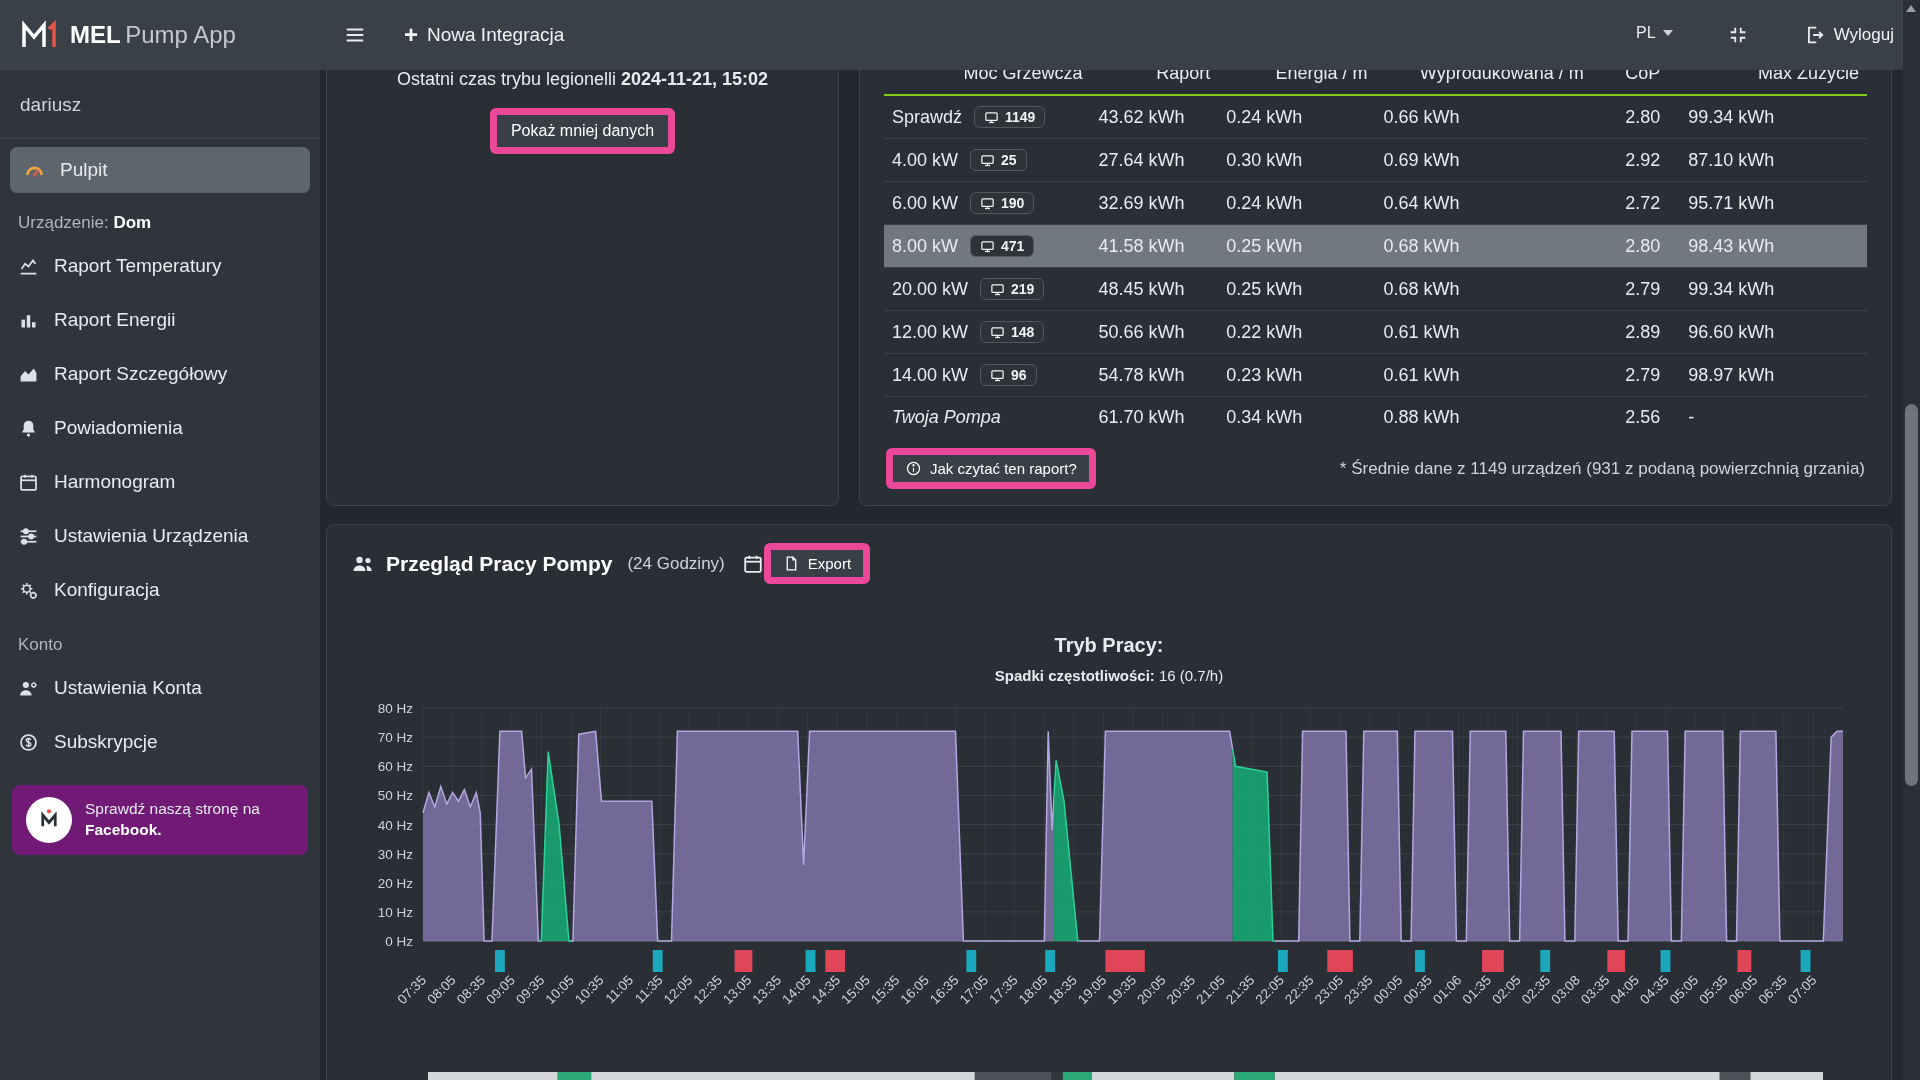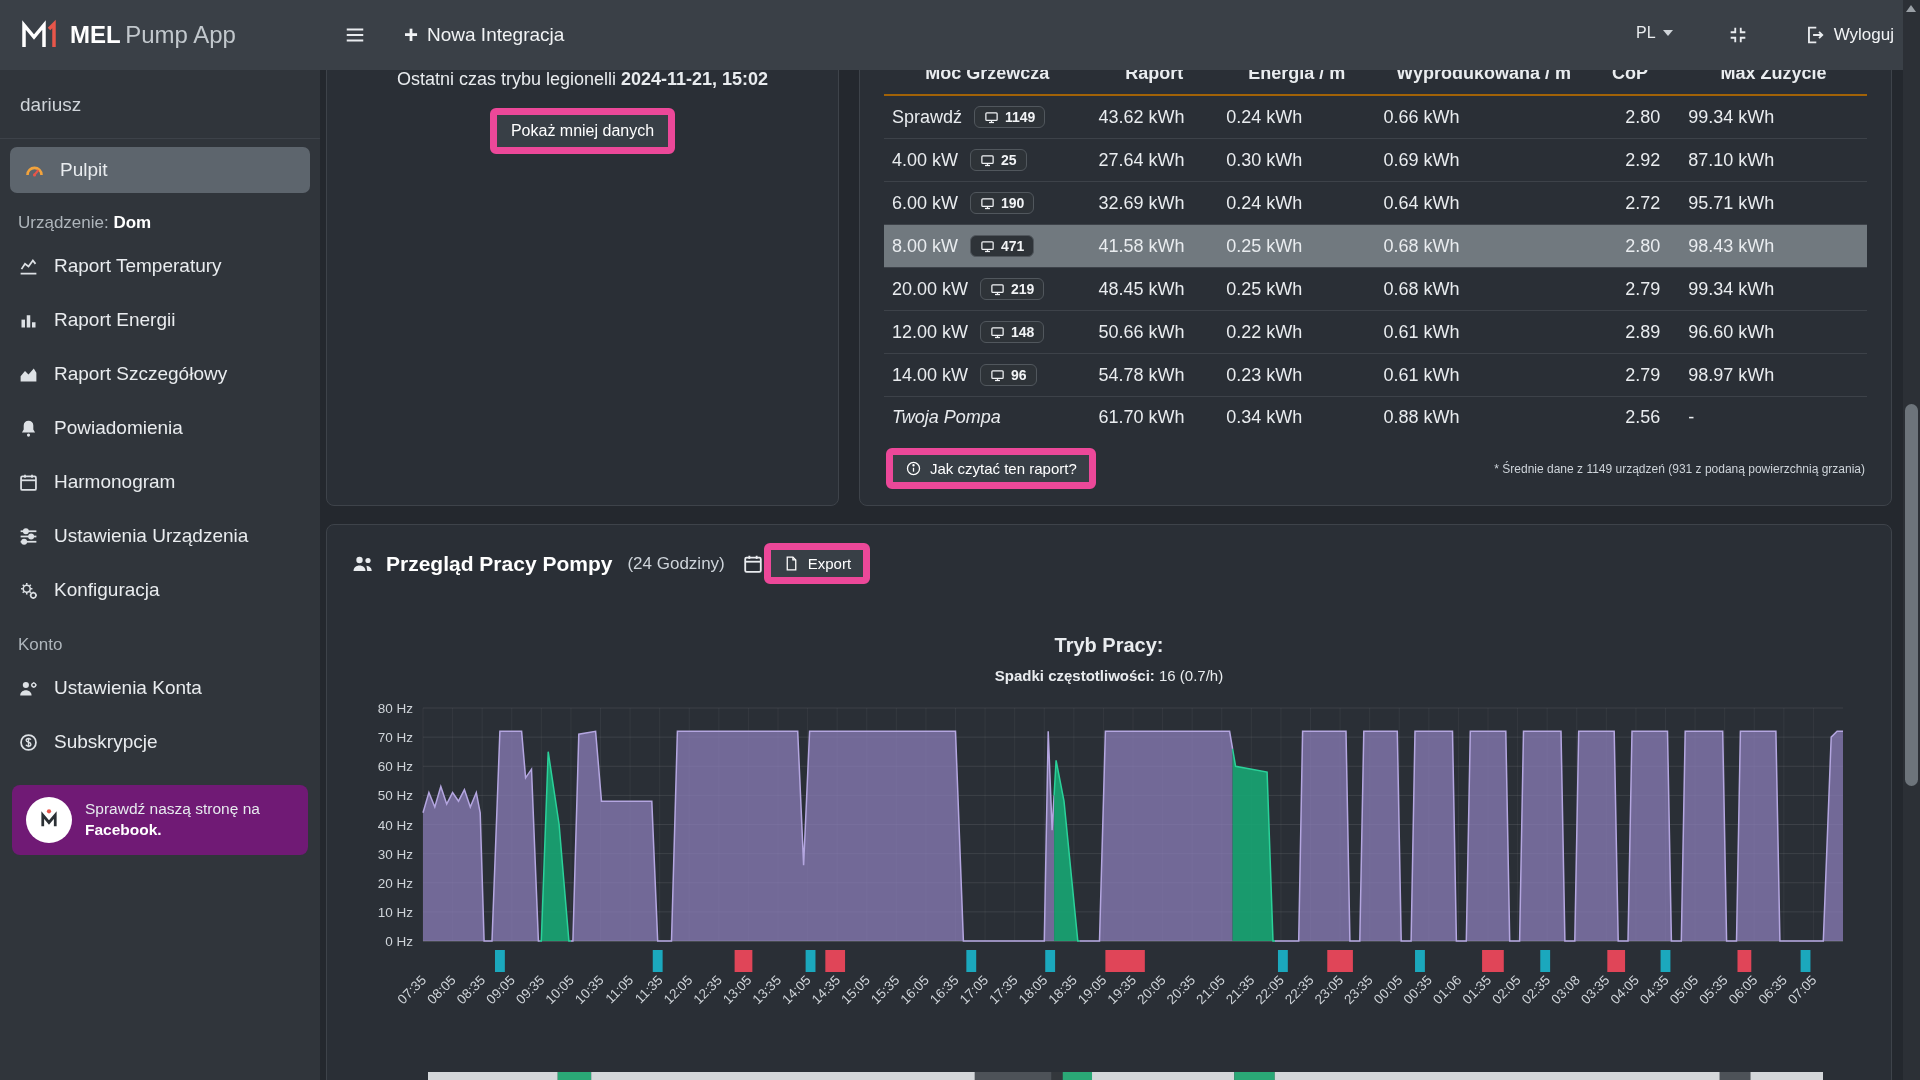--- a/index.html
+++ b/index.html
@@ -49,30 +49,30 @@
   .legionella .val { font-weight:bold; }
 
   .btn { display:inline-flex; align-items:center; gap:8px; background:#383f46; border:7px solid #ec4899; border-radius:6px; color:#fff; font-size:16px; padding:7px 14px; cursor:pointer; font-family:inherit; }
   .btn .ic { width:17px; height:17px; }
   .btn-sm { font-size:15px; padding:5px 12px; }
 
   .right-card { flex:1; padding:52px 24px 12px; min-width:0; }
   table.report { width:100%; border-collapse:collapse; font-size:18px; table-layout:fixed; }
   table.report col.c0{width:21%} table.report col.c1{width:13%} table.report col.c2{width:16%}
   table.report col.c3{width:22%} table.report col.c4{width:9%} table.report col.c5{width:19%}
-  table.report th { text-align:center; font-weight:bold; padding:0 8px 10px; border-bottom:2px solid #a16207; white-space:nowrap; overflow:hidden; }
+  table.report th { text-align:right; font-weight:normal; padding:0 8px 10px; border-bottom:2px solid #84cc16; white-space:nowrap; overflow:hidden; }
   table.report td { padding:10px 8px; border-top:1px solid #3d4249; white-space:nowrap; overflow:hidden; }
   table.report tr.highlight td { background:#71797f; }
   .col-r { text-align:right; padding-right:20px !important; }
   .row-label { display:inline-flex; align-items:center; }
   .badge { display:inline-flex; align-items:center; gap:6px; background:#2e3338; border:1px solid #51575d; border-radius:6px; padding:2px 9px; font-size:14px; font-weight:bold; margin-left:12px; color:#f1f3f5; }
   .badge .ic { width:15px; height:15px; }
   .italic { font-style:italic; }
   .table-footer { display:flex; justify-content:space-between; align-items:center; padding:10px 2px 4px; }
-  .footnote { font-size:12px; color:#ced4da; }
+  .footnote { font-size:17px; color:#ced4da; }
 
   
   .pump-panel { margin-top:18px; padding:18px 16px 0; height:640px; }
   .panel-head { display:flex; align-items:center; justify-content:flex-start; padding:0 8px; }
   .panel-title { display:flex; align-items:center; gap:11px; font-size:21px; font-weight:bold; color:#fff; }
   .panel-title .ic { width:24px; height:24px; color:#e9ecef; }
   .panel-sub { font-size:17px; font-weight:normal; color:#ced4da; margin-left:4px; }
   .cal-btn { width:22px; height:22px; color:#e9ecef; cursor:pointer; margin-left:6px; }
   .chart-title { text-align:center; font-size:20px; font-weight:bold; margin-top:50px; }
   .chart-sub { text-align:center; font-size:15px; margin-top:10px; color:#e9ecef; }

